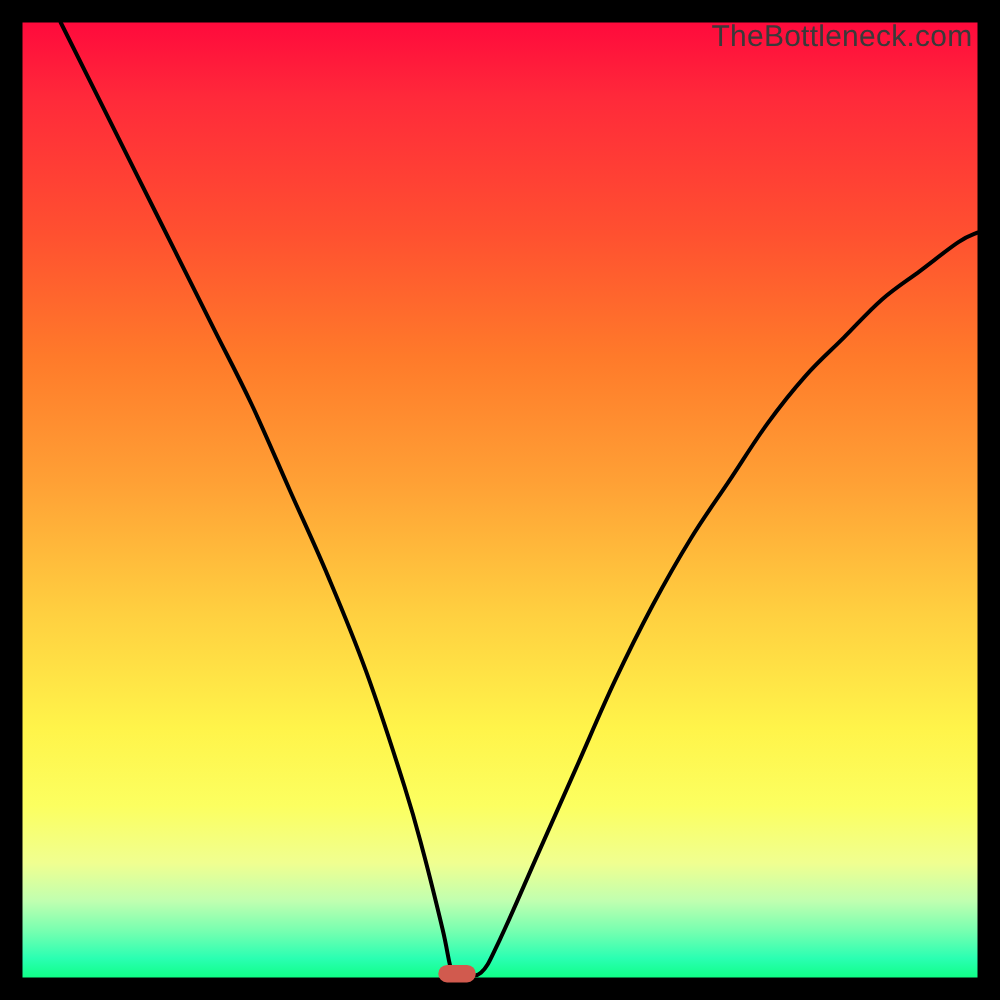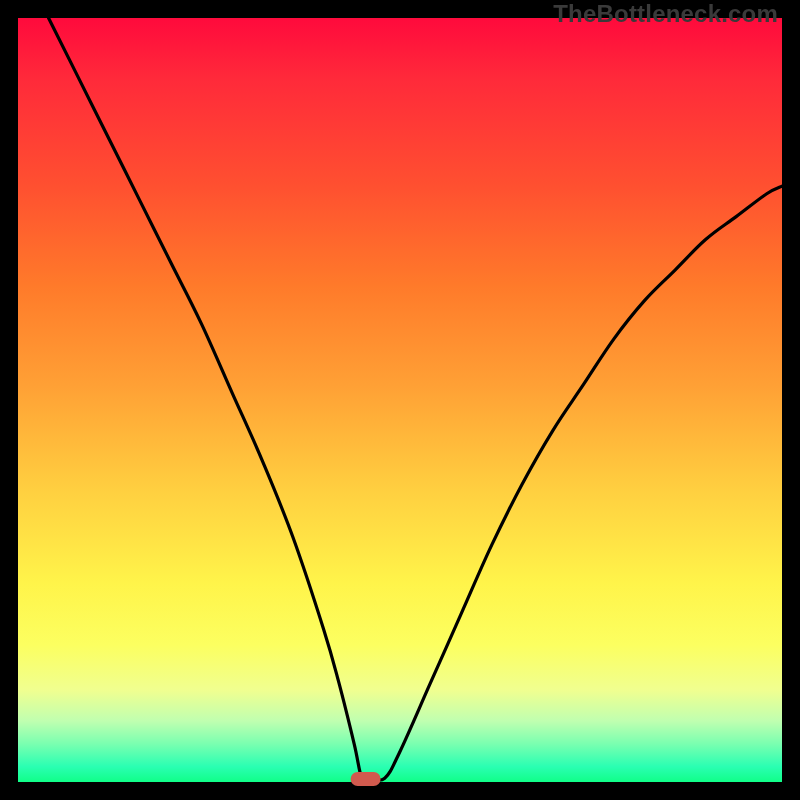--- a/index.html
+++ b/index.html
@@ -32,25 +32,25 @@
       #fff44a 74%,
       #fcff60 82%,
       #f0ff90 88%,
       #c0ffb0 92%,
       #7affb0 95%,
       #2affb2 98%,
       #10ff88 100%);
   }
   .watermark {
     position: absolute;
-    top: 0px;
+    top: 16px;
     right: 22px;
     color: #3a3a3a;
     font-size: 24px;
-    font-weight: 700;
+    font-weight: 400;
     letter-spacing: 0.2px;
     user-select: none;
   }
   svg.curve {
     position: absolute;
     left: 18px;
     top: 18px;
     width: 764px;
     height: 764px;
     overflow: visible;

